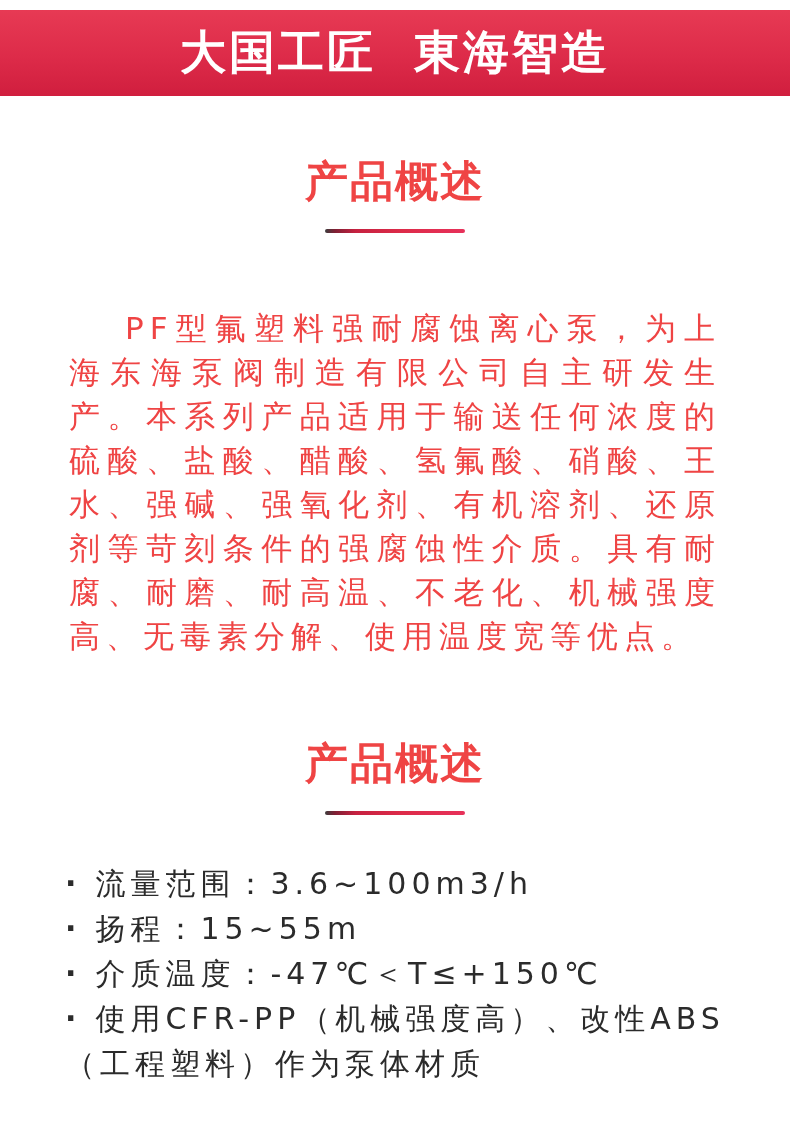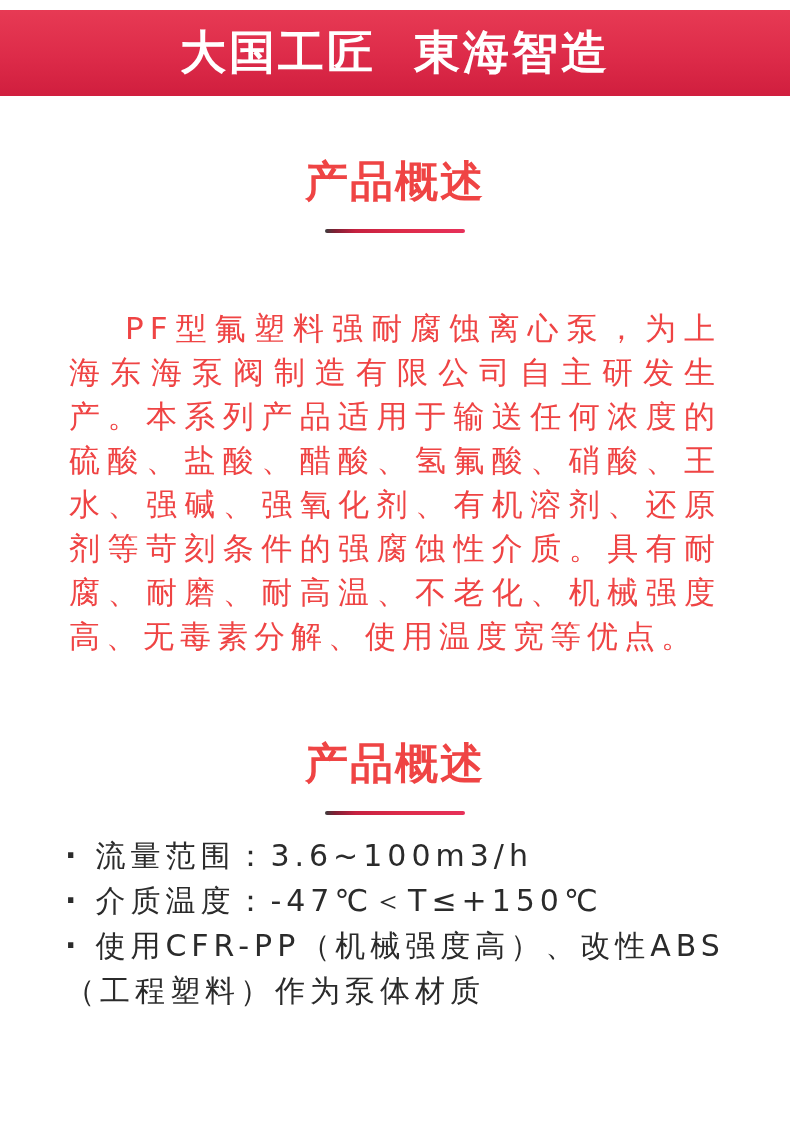--- a/index.html
+++ b/index.html
@@ -62,21 +62,21 @@
     line-height: 44px;
     letter-spacing: 6px;
     text-align: justify;
     text-justify: inter-character;
     text-indent: 56px;
     word-break: break-all;
   }
   
   .cond-list {
     width: 660px;
-    margin: 18px auto 0 auto;
+    margin: 46px auto 0 auto;
     color: #2b2b2b;
     font-size: 30px;
     line-height: 45px;
     letter-spacing: 5px;
     word-break: break-all;
   }
   .cond-item { margin: 0; }
   .cond-item .bullet {
     display: inline-block;
     margin-right: 14px;
@@ -105,20 +105,23 @@
     <div class="sec-head second">
       <h2>产品概述</h2>
       <div class="title-underline"></div>
     </div>
 
     <div class="cond-list">
       <div class="cond-item">
         <span class="bullet">·</span><span>流量范围：3.6~100m3/h</span>
       </div>
       <div class="cond-item">
+        <span class="bullet">·</span><span>扬程：15~55m</span>
+      </div>
+      <div class="cond-item">
         <span class="bullet">·</span><span>介质温度：-47℃＜T≤+150℃</span>
       </div>
       <div class="cond-item">
         <span class="bullet">·</span><span>使用CFR-PP（机械强度高）、改性ABS（工程塑料）作为泵体材质</span>
       </div>
     </div>
   </section>
 
 </div>
 

